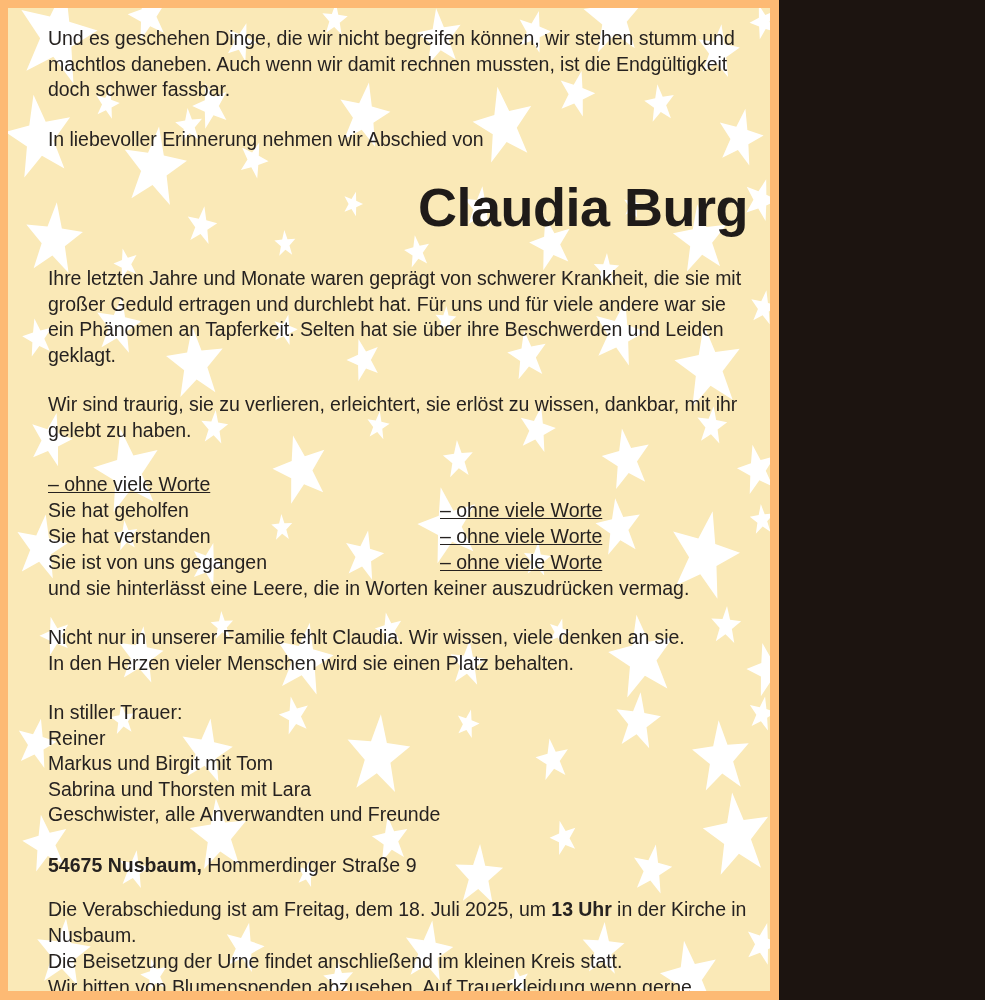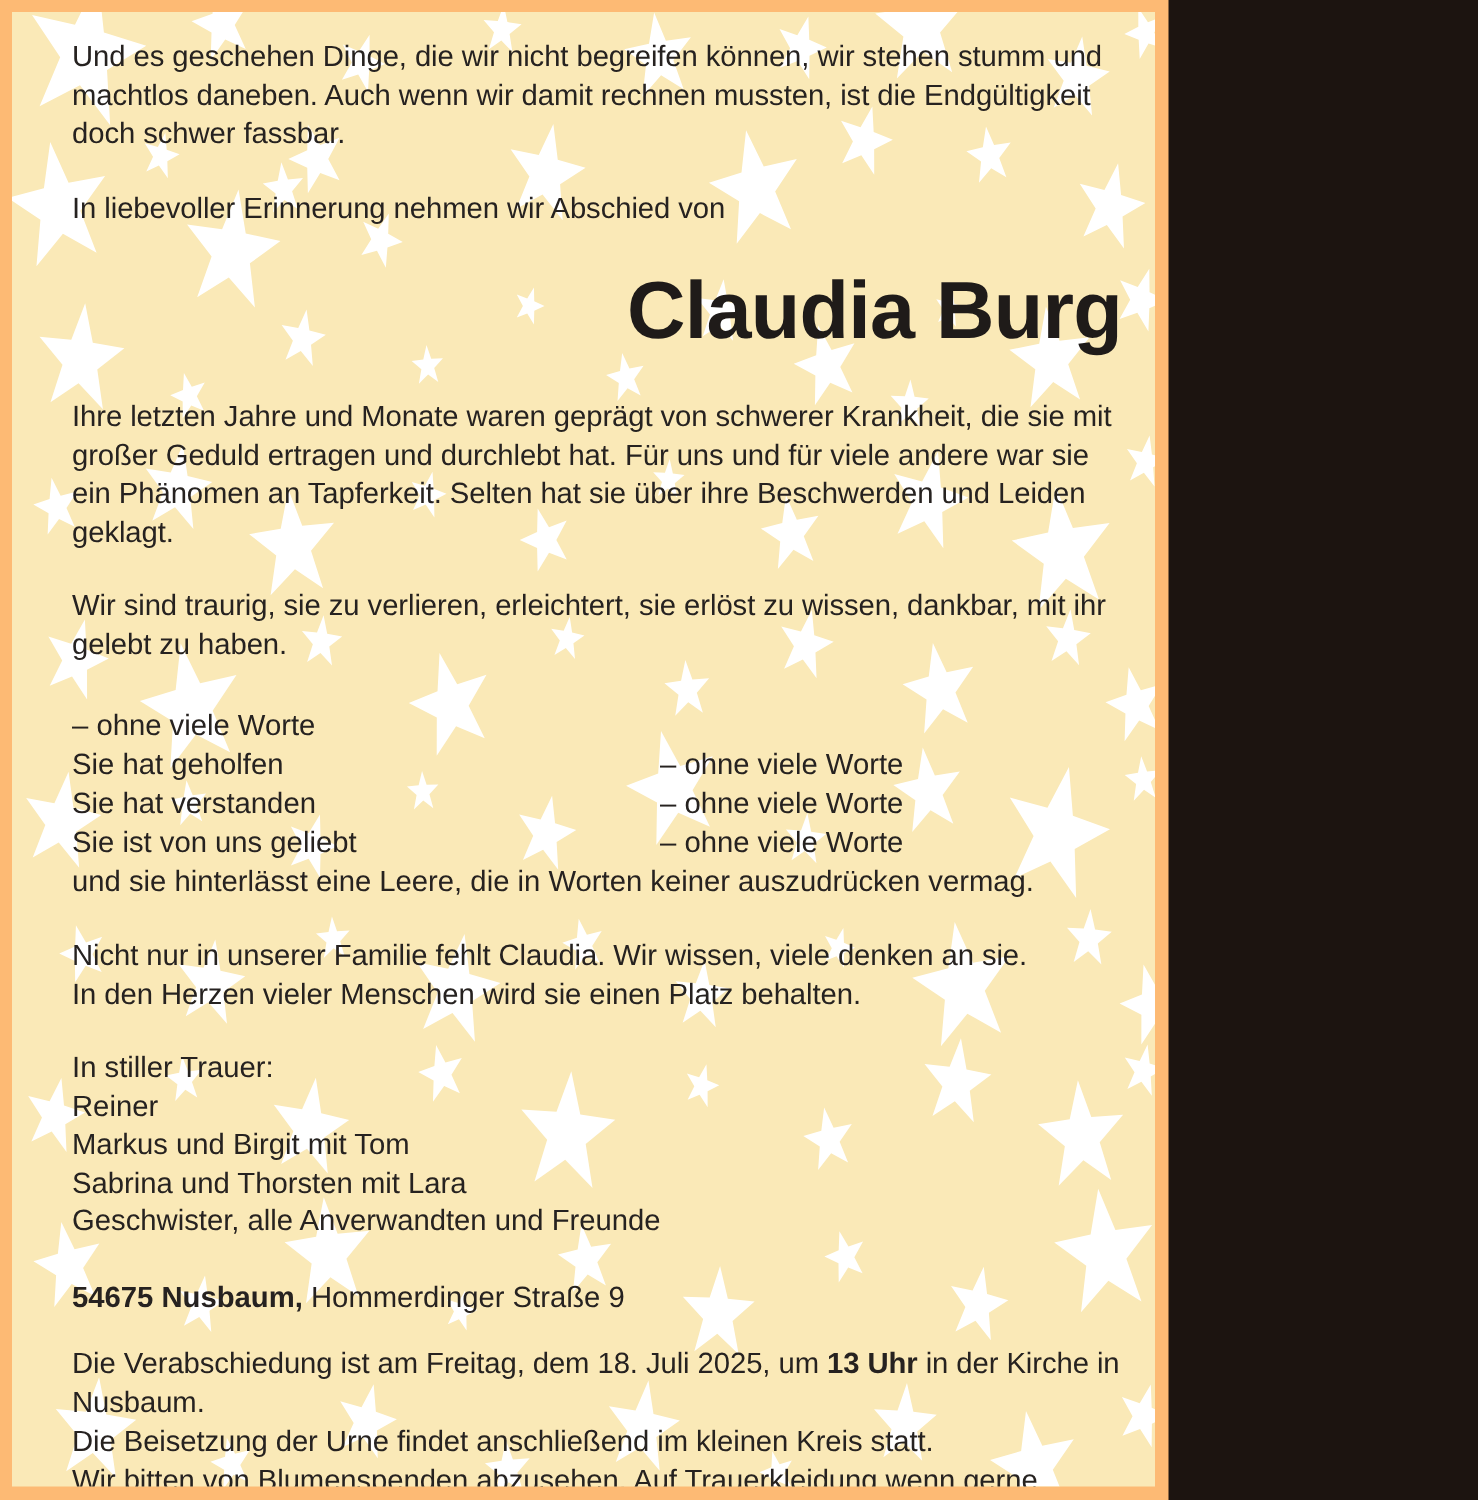--- a/index.html
+++ b/index.html
@@ -98,21 +98,21 @@
   #verse-block {
     margin-top: 4px;
   }
   .verse-row {
     display: flex;
     font-size: 19.5px;
     line-height: 26px;
     color: #262220;
   }
   .verse-row .verse-left { width: 392px; flex: none; }
-  .verse-row .verse-right { flex: none; }
+  .verse-row .verse-right { flex: none; text-decoration: underline; }
   #verse-tail {
     font-size: 19.5px;
     line-height: 26px;
     color: #262220;
   }
 
   
   .mourner-line {
     font-size: 19.5px;
     line-height: 25.5px;
@@ -272,21 +272,21 @@
             </div>
             <div class="verse-row">
               <span class="verse-left">Sie hat geholfen</span>
               <span class="verse-right">– ohne viele Worte</span>
             </div>
             <div class="verse-row">
               <span class="verse-left">Sie hat verstanden</span>
               <span class="verse-right">– ohne viele Worte</span>
             </div>
             <div class="verse-row">
-              <span class="verse-left">Sie ist von uns geliebt</span>
+              <span class="verse-left">Sie ist von uns gegangen</span>
               <span class="verse-right">– ohne viele Worte</span>
             </div>
           </div>
         <div id="verse-tail">und sie hinterlässt eine Leere, die in Worten keiner auszudrücken vermag.</div>
       </div>
 
       <div class="spacer-md"></div>
 
       <div>
         <div class="para">Nicht nur in unserer Familie fehlt Claudia. Wir wissen, viele denken an sie.</div>

